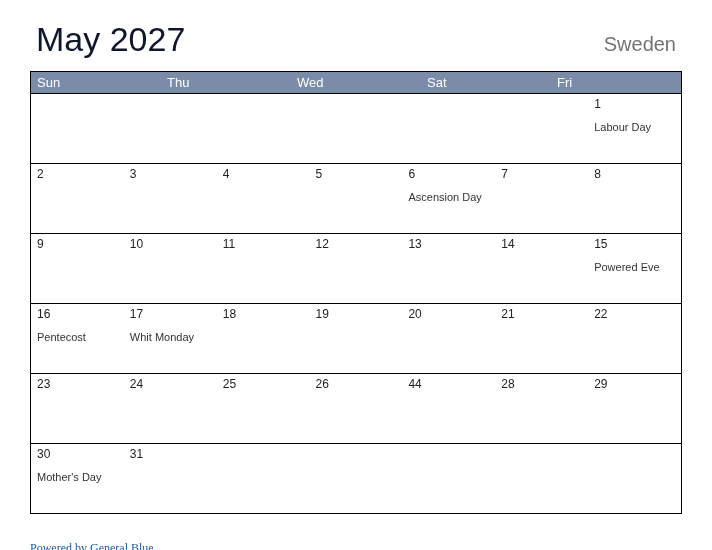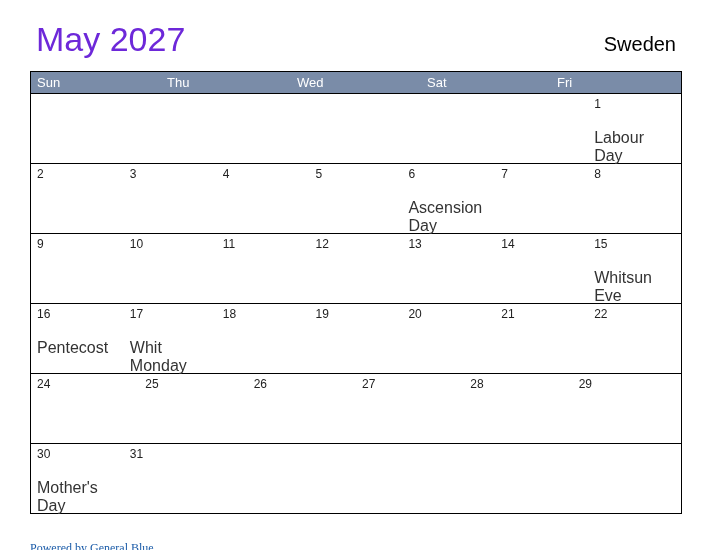--- a/index.html
+++ b/index.html
@@ -13,26 +13,26 @@
     .header {
       display: flex;
       justify-content: space-between;
       align-items: baseline;
       margin-bottom: 12px;
       padding: 0 6px;
     }
     .title {
       font-size: 34px;
       font-weight: 400;
-      color: #6d28d9;
+      color: #0f172a;
     }
     .region {
       font-size: 20px;
       font-weight: 400;
-      color: #000000;
+      color: #737373;
     }
     .calendar {
       border: 1px solid #000;
       width: 100%;
     }
     .weekday-row {
       display: flex;
       background: #7a8ca8;
     }
     .weekday {
@@ -51,23 +51,23 @@
       flex: 1;
       padding: 3px 6px;
       font-size: 12px;
       color: #222;
     }
     .day-num {
       font-size: 12px;
       color: #222;
     }
     .day-event {
-      font-size: 16px;
+      font-size: 11px;
       color: #333;
-      margin-top: 18px;
+      margin-top: 10px;
     }
     .footer {
       text-align: left;
       margin-top: 24px;
       padding-right: 2px;
       font-family: Liberation Serif, serif;
     }
     .footer-link {
       font-size: 12px;
       color: #1a5ba8;
@@ -173,21 +173,21 @@
     <div class="day-cell">
         <div class="day-num">13</div>
         <div class="day-event"></div>
       </div>
     <div class="day-cell">
         <div class="day-num">14</div>
         <div class="day-event"></div>
       </div>
     <div class="day-cell">
         <div class="day-num">15</div>
-        <div class="day-event">Whitsun Eve</div>
+        <div class="day-event">Powered Eve</div>
       </div>
   </div>
 
   <div class="week-row">
     <div class="day-cell">
         <div class="day-num">16</div>
         <div class="day-event">Pentecost</div>
       </div>
     <div class="day-cell">
         <div class="day-num">17</div>
@@ -210,33 +210,37 @@
         <div class="day-event"></div>
       </div>
     <div class="day-cell">
         <div class="day-num">22</div>
         <div class="day-event"></div>
       </div>
   </div>
 
   <div class="week-row">
     <div class="day-cell">
+        <div class="day-num">23</div>
+        <div class="day-event"></div>
+      </div>
+    <div class="day-cell">
         <div class="day-num">24</div>
         <div class="day-event"></div>
       </div>
     <div class="day-cell">
         <div class="day-num">25</div>
         <div class="day-event"></div>
       </div>
     <div class="day-cell">
         <div class="day-num">26</div>
         <div class="day-event"></div>
       </div>
     <div class="day-cell">
-        <div class="day-num">27</div>
+        <div class="day-num">44</div>
         <div class="day-event"></div>
       </div>
     <div class="day-cell">
         <div class="day-num">28</div>
         <div class="day-event"></div>
       </div>
     <div class="day-cell">
         <div class="day-num">29</div>
         <div class="day-event"></div>
       </div>

